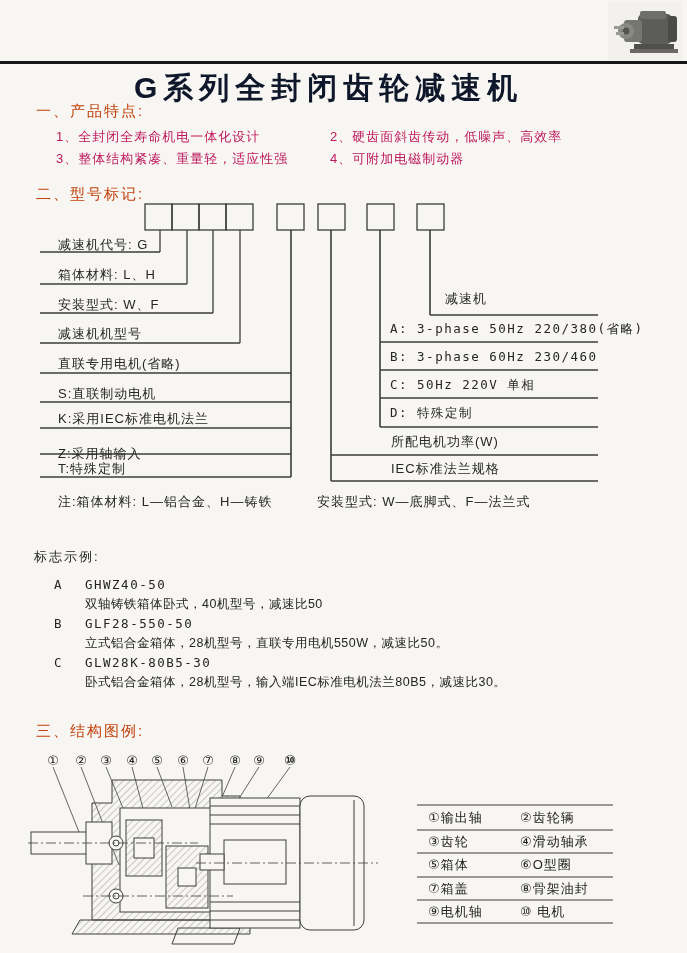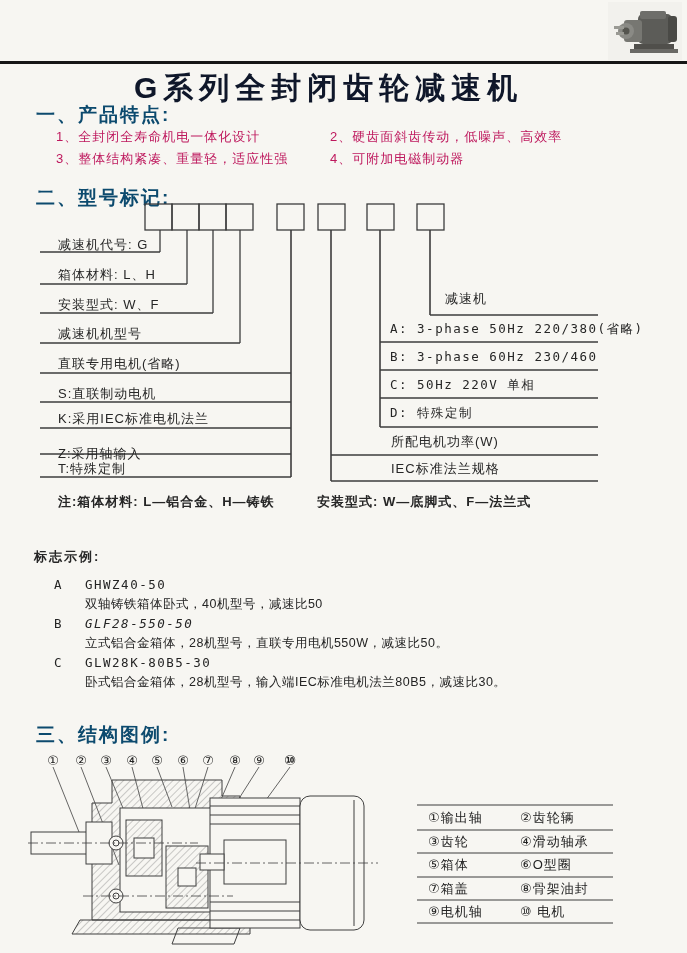--- a/index.html
+++ b/index.html
@@ -5,26 +5,26 @@
   html,body{margin:0;padding:0;}
   body{
     width:687px;height:953px;position:relative;overflow:hidden;
     background:#f7f6f2;
     font-family:"Liberation Sans","DejaVu Sans",sans-serif;
     color:#242424;
   }
   .abs{position:absolute;}
   .hairline{background:#3c3c3c;}
   
-  .sec-heading{font-size:19px;font-weight:bold;letter-spacing:2px;color:#0c4a6e;}
+  .sec-heading{font-size:15px;font-weight:normal;letter-spacing:2px;color:#c2410c;}
   .page-title{font-size:30px;font-weight:bold;letter-spacing:6px;color:#0f172a;white-space:nowrap;}
   .feature{font-size:13px;letter-spacing:1px;color:#be185d;white-space:nowrap;}
   .diag-label{font-size:13px;letter-spacing:1px;color:#262626;white-space:nowrap;}
   .diag-label.latin{font-family:"DejaVu Sans Mono","Liberation Mono",monospace;font-size:12.5px;letter-spacing:1.5px;}
-  .note{font-size:13px;letter-spacing:1px;color:#262626;white-space:nowrap;font-weight:bold;}
+  .note{font-size:13px;letter-spacing:1px;color:#262626;white-space:nowrap;}
   .ex-key{font-family:"DejaVu Sans Mono","Liberation Mono",monospace;font-size:12.5px;letter-spacing:1px;}
   .ex-code{font-family:"DejaVu Sans Mono","Liberation Mono",monospace;font-size:12.5px;letter-spacing:1.5px;}
   .ex-desc{font-size:12.5px;letter-spacing:0.5px;white-space:nowrap;}
   .callout{font-size:13px;color:#222;text-align:center;width:18px;margin-left:-9px;}
   .callout.bold{font-weight:bold;font-size:14px;}
   .part-cell{font-size:13px;letter-spacing:1px;white-space:nowrap;color:#222;}
   svg{display:block;}
 </style>
 </head>
 <body>
@@ -124,21 +124,21 @@
 <div class="abs note" style="left:58px;top:493px;">注:箱体材料: L—铝合金、H—铸铁</div>
 <div class="abs note" style="left:293px;top:493px;margin-left:24px;">安装型式: W—底脚式、F—法兰式</div>
 
 <div class="abs note" style="left:34px;top:548px;letter-spacing:2px;">标志示例:</div>
 
 <div class="abs ex-key" style="left:54px;top:577px;">A</div>
 <div class="abs ex-code" style="left:85px;top:577px;">GHWZ40-50</div>
 <div class="abs ex-desc" style="left:85px;top:596px;">双轴铸铁箱体卧式，40机型号，减速比50</div>
 
 <div class="abs ex-key" style="left:54px;top:616px;">B</div>
-<div class="abs ex-code" style="left:85px;top:616px;font-style:italic;">GLF28-550-50</div>
+<div class="abs ex-code" style="left:85px;top:616px;">GLF28-550-50</div>
 <div class="abs ex-desc" style="left:85px;top:635px;">立式铝合金箱体，28机型号，直联专用电机550W，减速比50。</div>
 
 <div class="abs ex-key" style="left:54px;top:655px;">C</div>
 <div class="abs ex-code" style="left:85px;top:655px;">GLW28K-80B5-30</div>
 <div class="abs ex-desc" style="left:85px;top:674px;">卧式铝合金箱体，28机型号，输入端IEC标准电机法兰80B5，减速比30。</div>
 
 <div class="abs sec-heading" style="left:36px;top:722px;">三、结构图例:</div>
 
 <div class="abs callout" style="left:53px;top:753px;">①</div>
 <div class="abs callout" style="left:81px;top:753px;">②</div>

